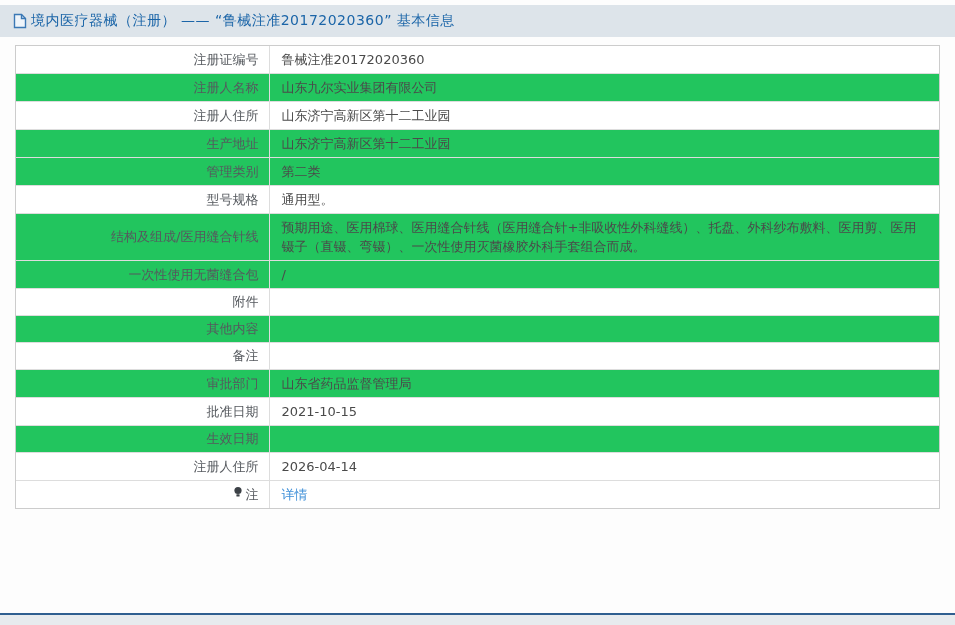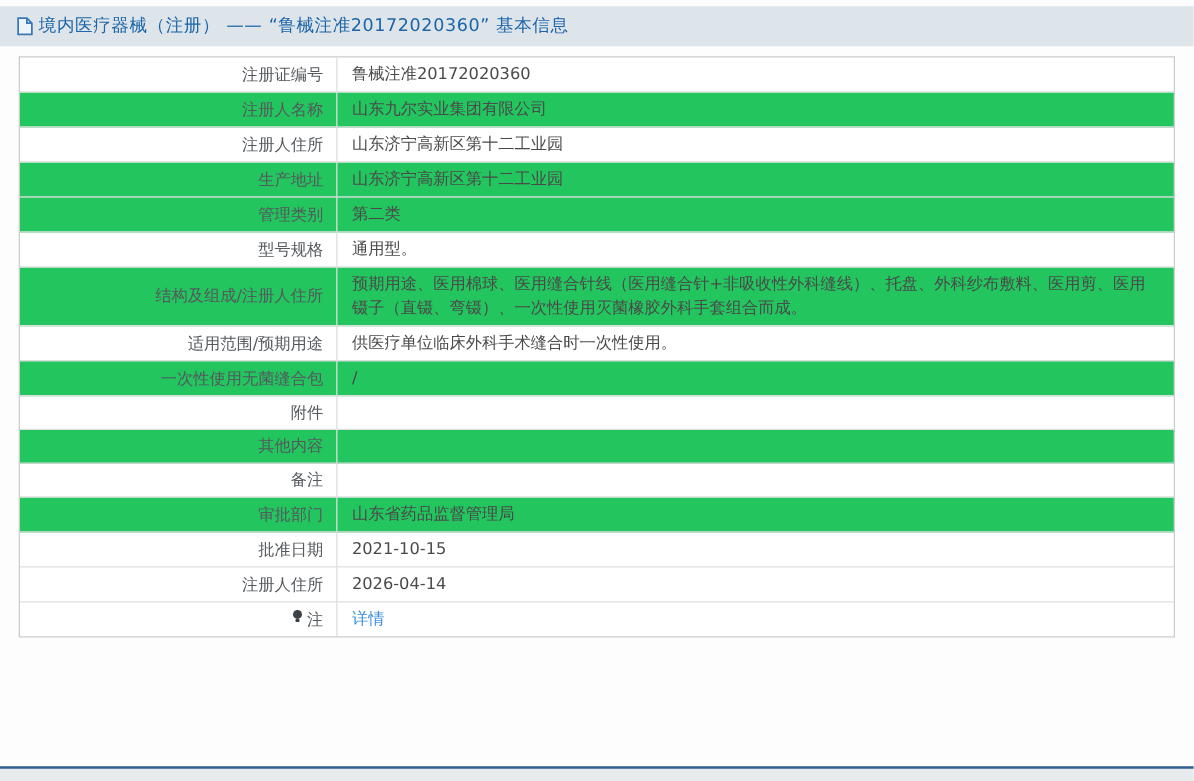--- a/index.html
+++ b/index.html
@@ -119,29 +119,23 @@
           <td class="value"><span>第二类</span></td>
         </tr>
         <tr>
           <td class="label"><span class="lbl-inner">
               <span>型号规格</span>
             </span></td>
           <td class="value"><span>通用型。</span></td>
         </tr>
         <tr class="alt">
           <td class="label"><span class="lbl-inner">
-              <span>结构及组成/注册人住所</span>
+              <span>结构及组成/医用缝合针线</span>
             </span></td>
           <td class="value"><span>预期用途、医用棉球、医用缝合针线（医用缝合针+非吸收性外科缝线）、托盘、外科纱布敷料、医用剪、医用镊子（直镊、弯镊）、一次性使用灭菌橡胶外科手套组合而成。</span></td>
-        </tr>
-        <tr>
-          <td class="label"><span class="lbl-inner">
-              <span>适用范围/预期用途</span>
-            </span></td>
-          <td class="value"><span>供医疗单位临床外科手术缝合时一次性使用。</span></td>
         </tr>
         <tr class="alt">
           <td class="label"><span class="lbl-inner">
               <span>一次性使用无菌缝合包</span>
             </span></td>
           <td class="value"><span>/</span></td>
         </tr>
         <tr>
           <td class="label"><span class="lbl-inner">
               <span>附件</span>
@@ -165,20 +159,26 @@
               <span>审批部门</span>
             </span></td>
           <td class="value"><span>山东省药品监督管理局</span></td>
         </tr>
         <tr>
           <td class="label"><span class="lbl-inner">
               <span>批准日期</span>
             </span></td>
           <td class="value"><span>2021-10-15</span></td>
         </tr>
+        <tr class="alt">
+          <td class="label"><span class="lbl-inner">
+              <span>生效日期</span>
+            </span></td>
+          <td class="value"><span></span></td>
+        </tr>
         <tr>
           <td class="label"><span class="lbl-inner">
               <span>注册人住所</span>
             </span></td>
           <td class="value"><span>2026-04-14</span></td>
         </tr>
         <tr>
           <td class="label"><span class="lbl-inner">
               <span class="bulb-icon">
                 <svg width="10" height="12" viewBox="0 0 10 12">

